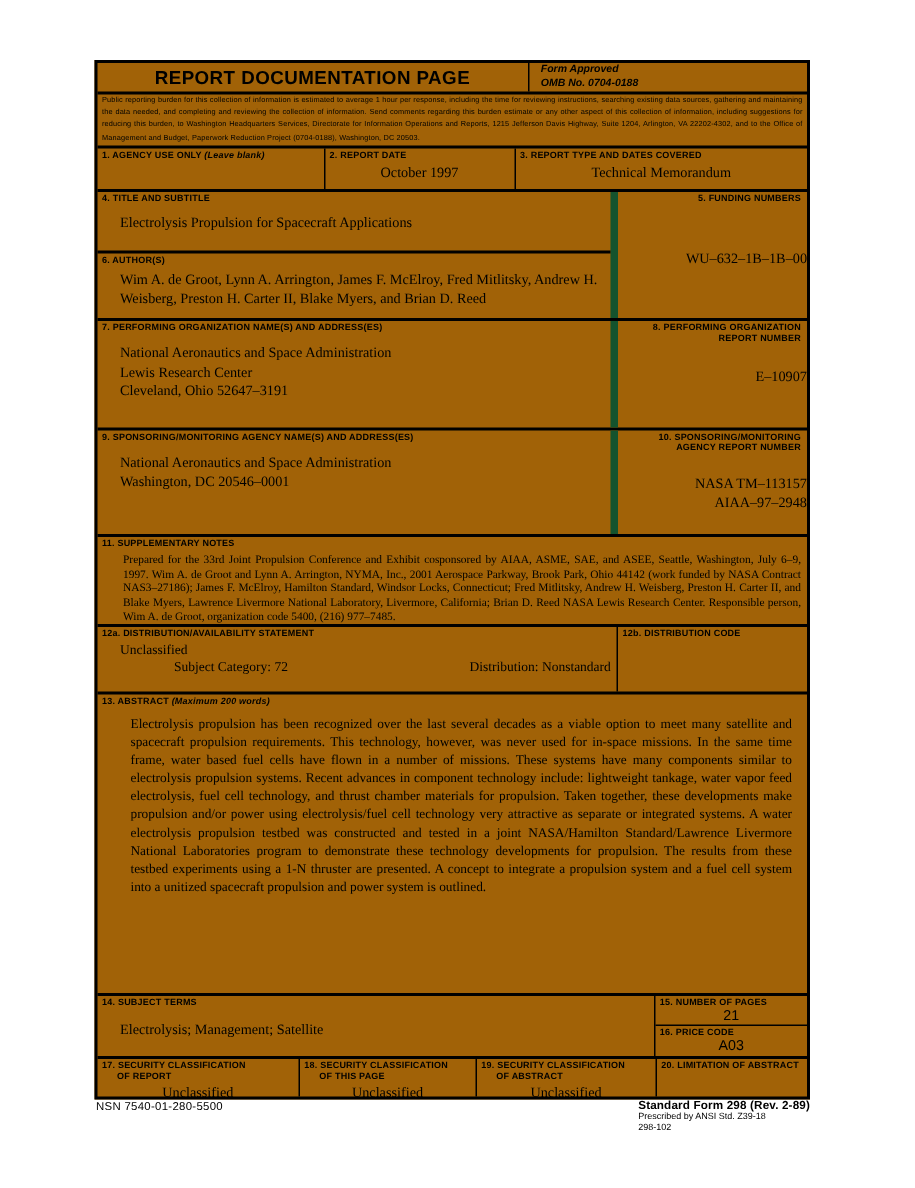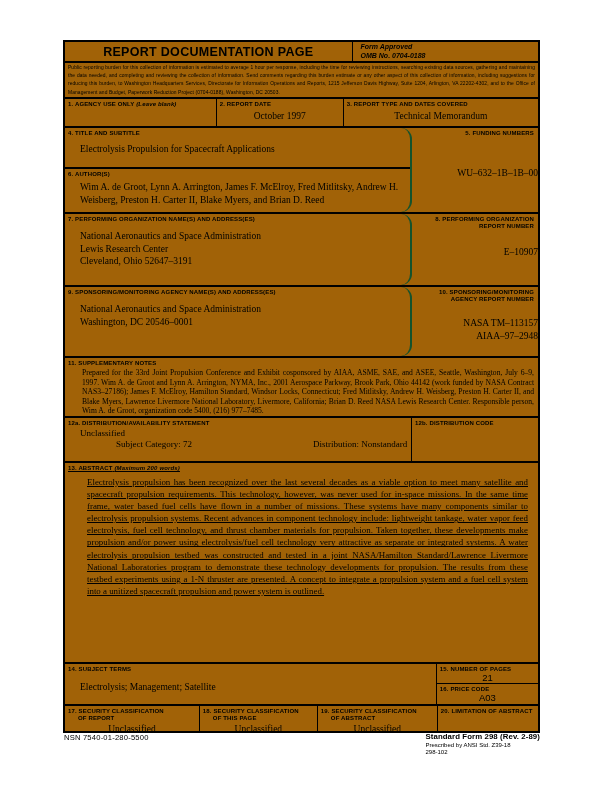--- a/index.html
+++ b/index.html
@@ -30,21 +30,21 @@
 
   
   .r123 { height:29px; }
   .c1 { width:152px; }
   .c2 { width:128px; }
   .c3 { width:197px; }
   .center-val { text-align:center; padding-top:2px; }
 
   
   .r456 { height:86px; }
-  .c-left { width:350px; border-right:2px solid #14532d;border-radius:11px; }
+  .c-left { width:350px; border-right:5px solid #14532d; }
   .c-right { width:127px;text-align:right; }
   .box4 { height:41px; border-bottom:2px solid #000; }
   .box6 { height:45px; }
   .val-indent { padding:6px 8px 0 15px; }
   .fund-val { padding:30px 0 0 12px; }
 
   
   .r78 { height:73px; }
   .r910 { height:71px; }
   .addr { padding:7px 0 0 15px; }
@@ -58,21 +58,21 @@
   
   .r12 { height:45px; }
   .c12a { width:350px; border-right:1px solid #000; display:flex; flex-direction:column; }
   .c12b { width:127px; }
   .dist-lines { flex:1; padding:1px 0 0 15px; font-size:9px; line-height:10.5px; }
   .dist-flex { display:flex;margin-left:36px; }
   .dist-flex .d2 { margin-left:121px; }
   .avail-note { border-top:1px solid #000; font-size:8.2px; line-height:11px; padding-left:15px; }
 
   
-  .r13 { height:201px;text-decoration:underline; }
+  .r13 { height:201px; }
   .abstract { padding:4px 10px 0 22px; font-size:8.9px; line-height:12.1px; text-align:justify; }
 
   
   .r1416 { height:42px; }
   .c14 { width:375px; border-right:1px solid #000; }
   .c1516 { width:102px; display:flex; flex-direction:column; }
   .box15 { height:21px; border-bottom:1px solid #000; }
   .box16 { height:21px; }
   .num-val { text-align:center; font-size:9.5px; line-height:10px; }
   .subj { padding:8px 0 0 15px; }

